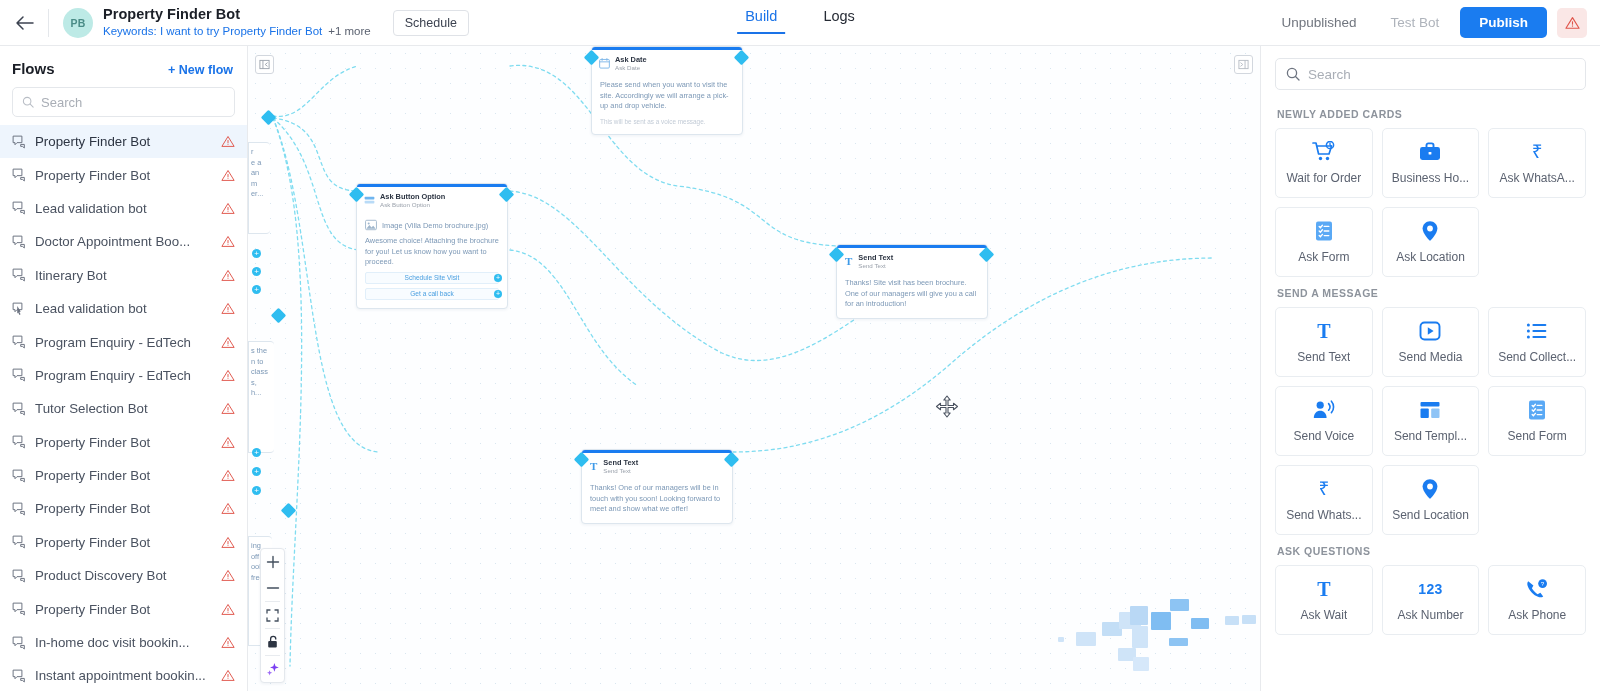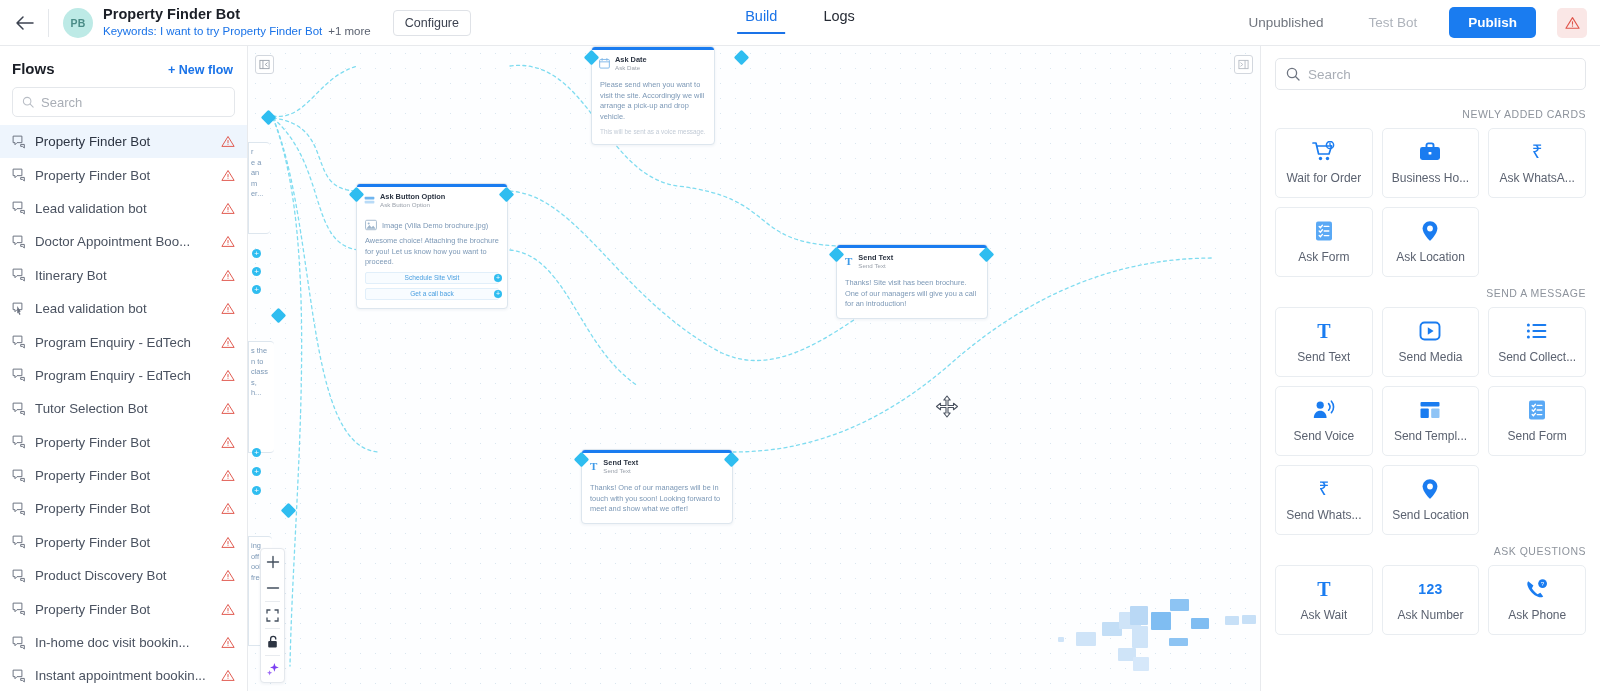--- a/index.html
+++ b/index.html
@@ -47,21 +47,21 @@
   .hdr-tabs {
     position: absolute; left: 50%; transform: translateX(-50%);
     top: 0; height: 34px; display: flex; gap: 30px; align-items: stretch;
   }
   .hdr-tab {
     display: flex; align-items: center; padding: 0 8px;
     font-size: 14.5px; color: #262b35; cursor: pointer;
     border-bottom: 2.5px solid transparent;
   }
   .hdr-tab.active { color: #1a73e8; border-bottom-color: #1a73e8; }
-  .hdr-right { margin-left: auto; display: flex; align-items: center; gap: 11px; padding-right: 13px; }
+  .hdr-right { margin-left: auto; display: flex; align-items: center; gap: 0px; padding-right: 13px; }
   .hdr-status { font-size: 13.5px; color: #70757e; padding: 0 17px; }
   .hdr-testbot { font-size: 13.5px; color: #aeb3bb; padding: 0 17px; cursor: pointer; }
   .hdr-publish {
     background: #1a7cf0; color: #fff; border: 0; border-radius: 5px;
     font-size: 13.5px; font-weight: bold; padding: 8px 19px;
     font-family: "Liberation Sans", sans-serif; cursor: pointer;
     margin-left: 4px;
   }
   .hdr-warnbox {
     width: 30px; height: 30px; margin-left: 10px;
@@ -202,21 +202,21 @@
     display: flex; align-items: center; gap: 8px; padding: 0 10px;
   }
   .rp-search input {
     border: 0; outline: 0; flex: 1; font-size: 13.5px; color: #3c4250;
     font-family: "Liberation Sans", sans-serif; background: transparent;
   }
   .rp-search input::placeholder { color: #a9aeb6; }
   .rp-scroll { flex: 1; overflow: hidden; padding: 0 14px; }
   .rp-section-title {
     font-size: 10.5px; letter-spacing: .5px; color: #8d939c;
-    margin: 10px 0 8px 2px; font-weight: normal; text-align: right;
+    margin: 10px 0 8px 2px; font-weight: bold;
   }
   .rp-grid { display: grid; grid-template-columns: repeat(3, 1fr); gap: 9px; }
   .rp-card {
     height: 70px; border: 1px solid #e9edf1; border-radius: 5px;
     background: #fff; display: flex; flex-direction: column;
     align-items: center; justify-content: center; gap: 8px; cursor: pointer;
   }
   .rp-card-label {
     font-size: 12px; color: #5b6270; max-width: 94px;
     white-space: nowrap; overflow: hidden; text-overflow: ellipsis; text-align: center;
@@ -238,21 +238,21 @@
       </svg>
     </div>
     <div class="hdr-divider"></div>
     <div class="hdr-avatar">PB</div>
     <div class="hdr-titlewrap">
       <div class="hdr-title">Property Finder Bot</div>
       <div class="hdr-sub">
         <span>Keywords: I want to try Property Finder Bot</span><span class="more">+1 more</span>
       </div>
     </div>
-    <button class="hdr-configure">Configure</button>
+    <button class="hdr-configure">Schedule</button>
 
     <div class="hdr-tabs">
       <div class="hdr-tab active">Build</div>
       <div class="hdr-tab">Logs</div>
     </div>
 
     <div class="hdr-right">
       <div class="hdr-status">Unpublished</div>
       <div class="hdr-testbot">Test Bot</div>
       <button class="hdr-publish">Publish</button>
@@ -545,21 +545,21 @@
         <div class="frag-text" style="white-space:pre-line;">ing
 off
 ools
 free</div>
       </div>
 
       <div class="diamond" style="left:15px;top:66px;"></div>
       <div class="diamond" style="left:25px;top:264px;"></div>
       <div class="diamond" style="left:35px;top:459px;"></div>
 
-      <div class="node" style="left:343px;top:0px;width:124px;">
+      <div class="node" style="left:343px;top:0px;width:152px;">
         <div class="node-top" style="background:#1a7cf0;"></div>
         <div class="node-hdr">
           <svg width="11" height="11" viewBox="0 0 12 12">
             <rect x="0.7" y="1.6" width="10.6" height="9.4" rx="1.2" fill="none" stroke="#7cb6e8" stroke-width="1"></rect>
             <line x1="0.7" y1="4.2" x2="11.3" y2="4.2" stroke="#7cb6e8" stroke-width="1"></line>
             <line x1="3.4" y1="0.6" x2="3.4" y2="2.6" stroke="#7cb6e8" stroke-width="1" stroke-linecap="round"></line>
             <line x1="8.6" y1="0.6" x2="8.6" y2="2.6" stroke="#7cb6e8" stroke-width="1" stroke-linecap="round"></line>
           </svg>
           <div class="node-hdr-txt">
             <div class="node-title">Ask Date</div>

